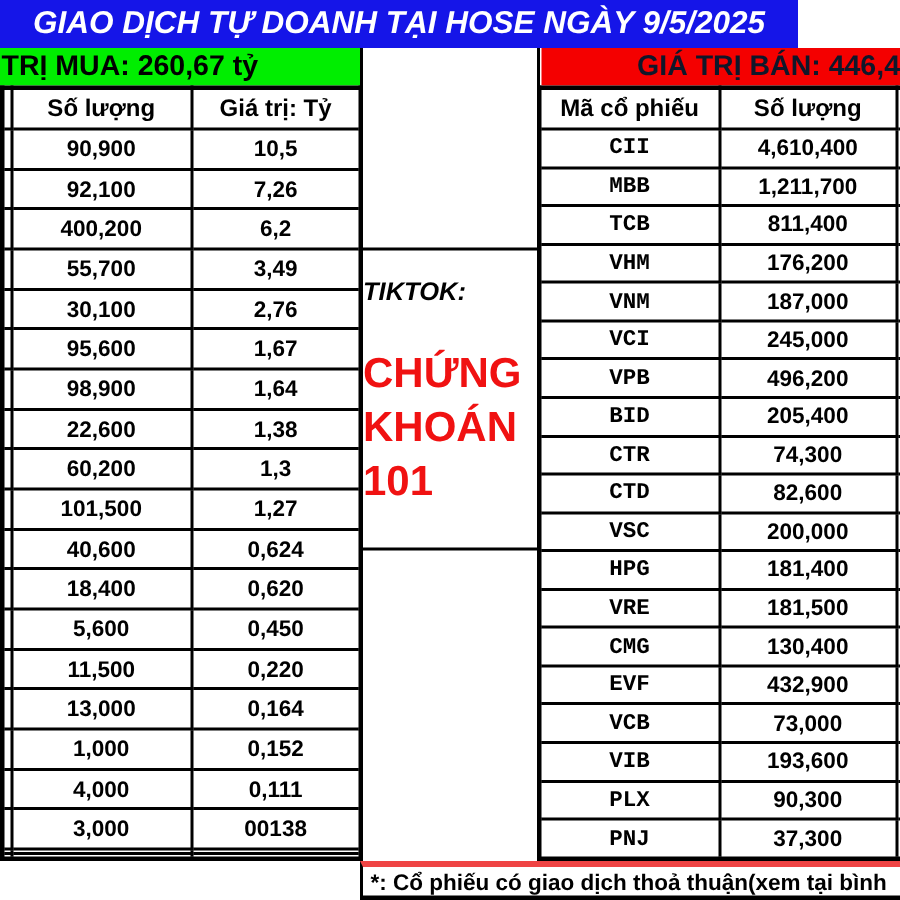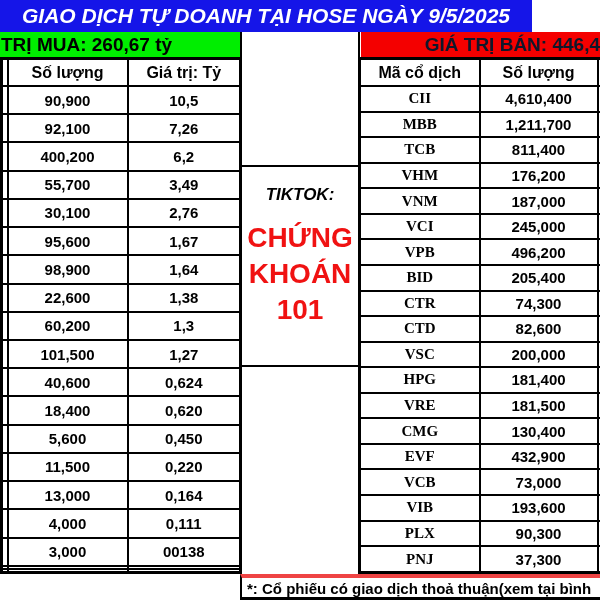--- a/index.html
+++ b/index.html
@@ -30,37 +30,36 @@
     border:3px solid #000;
   }
   table.buy { left:0; width:239px; }
   table.sell { left:358px; width:242px; }
   .data-table th, .data-table td {
     border:2px solid #000; padding:0; text-align:center;
     font-weight:bold; color:#000; overflow:hidden;
   }
   .data-table th { font-size:16px; height:25px;margin-top:40px; }
   .data-table td { font-size:15px; }
-  td.code { font-family:Liberation Serif, serif; font-size:15px; }
+  td.code { font-family:Liberation Mono, monospace; font-size:15px; }
   .center-panel {
     position:absolute; left:240px; top:32px; width:120px; height:542px;
     box-sizing:border-box; background:#ffffff;
     border-left:2px solid #000; border-right:2px solid #000;
   }
   .center-cell-top { height:133px; }
   .tiktok-cell {
     height:202px; box-sizing:border-box;
     border-top:2px solid #000; border-bottom:2px solid #000;
-    text-align:center;
   }
   .tiktok-label {
     padding-top:18px; color:#000; font-weight:bold; font-style:italic;
     font-size:17px;
   }
-  .channel-name { margin-top:15px; color:#f01212; font-weight:bold;
+  .channel-name { margin-top:26px; color:#f01212; font-weight:bold;
     font-size:28px; line-height:36px; }
   .footnote-bar {
     position:absolute; left:240px; top:574px; width:360px; height:26px;
     box-sizing:border-box; background:#ffffff;
     border-left:2px solid #000; border-top:4px solid #ef4444; border-bottom:3px solid #000;
     font-weight:bold; font-size:15px; line-height:19px; color:#000;
     padding:1px 14px 0 5px; white-space:nowrap; overflow:hidden;
   }
 </style>
 </head>
@@ -155,20 +154,25 @@
           <td>11,500</td>
           <td>0,220</td>
         </tr>
     <tr>
           <td></td>
           <td>13,000</td>
           <td>0,164</td>
         </tr>
     <tr>
           <td></td>
+          <td>1,000</td>
+          <td>0,152</td>
+        </tr>
+    <tr>
+          <td></td>
           <td>4,000</td>
           <td>0,111</td>
         </tr>
     <tr>
           <td></td>
           <td>3,000</td>
           <td>00138</td>
         </tr>
     <tr>
           <td></td>
@@ -184,21 +188,21 @@
     </table>
 
   <table class="data-table sell">
     <colgroup>
         <col style="width:120px">
         <col style="width:118px">
         <col style="width:4px">
       </colgroup>
     <tbody>
         <tr>
-      <th>Mã cổ dịch</th>
+      <th>Mã cổ phiếu</th>
       <th>Số lượng</th>
       <th></th>
     </tr>
     <tr>
           <td class="code">CII</td>
           <td>4,610,400</td>
           <td></td>
         </tr>
     <tr>
           <td class="code">MBB</td>

